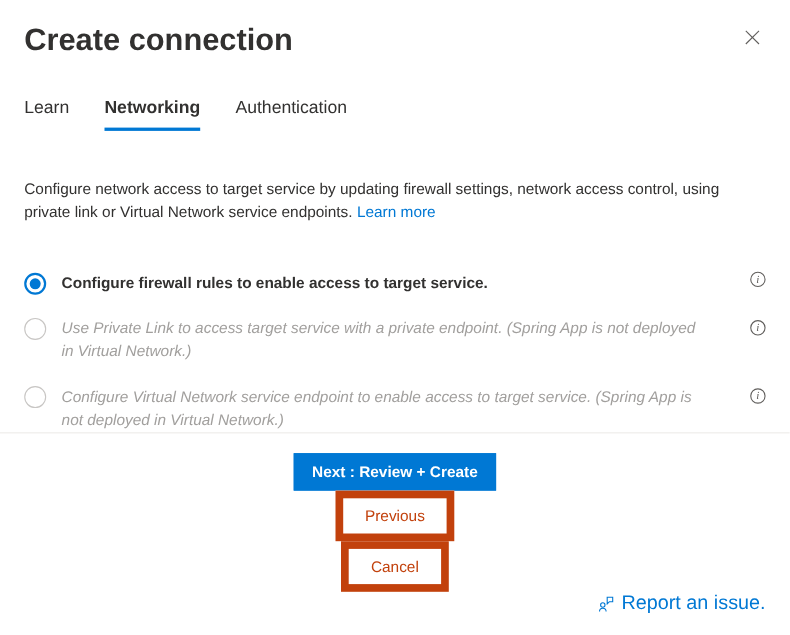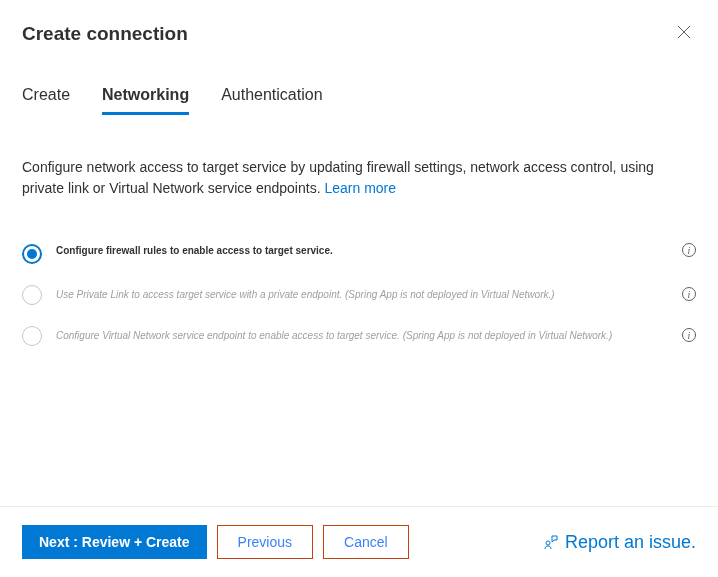--- a/index.html
+++ b/index.html
@@ -16,21 +16,21 @@
       position: relative;
       overflow: hidden;
     }
     .header {
       display: flex;
       justify-content: space-between;
       align-items: center;
       padding: 20px 22px 0 22px;
     }
     .title {
-      font-size: 19px;
+      font-size: 28px;
       font-weight: 600;
       color: #323130;
     }
     .close-btn {
       cursor: pointer;
       padding: 4px;
       color: #605e5c;
     }
     .close-btn svg {
       width: 16px;
@@ -99,21 +99,21 @@
       background: #0078d4;
       top: 50%;
       left: 50%;
       transform: translate(-50%, -50%);
     }
     .radio.disabled {
       border: 1px solid #c8c6c4;
       cursor: default;
     }
     .option-label {
-      font-size: 10px;
+      font-size: 14px;
       font-weight: 600;
       color: #323130;
       flex: 1;
       line-height: 1.5;
     }
     .option-label.disabled {
       color: #a19f9d;
       font-weight: 400;
       font-style: italic;
     }
@@ -145,29 +145,29 @@
     }
     .footer {
       position: absolute;
       bottom: 0;
       left: 0;
       right: 0;
       border-top: 1px solid #edebe9;
       padding: 18px 22px;
       display: flex;
       align-items: center;
-      gap: 10px;
+      flex-direction: column;
     }
     .btn {
       font-size: 14px;
       padding: 8px 20px;
       cursor: pointer;
-      border: 1px solid #c2410c;
+      border: 7px solid #c2410c;
       background: #ffffff;
-      color: #3b82f6;
+      color: #c2410c;
       font-family: inherit;
     }
     .btn.primary {
       background: #0078d4;
       color: #ffffff;
       border: 1px solid #0078d4;
       font-weight: 600;
       padding: 8px 16px;
     }
     .report-link {
@@ -205,21 +205,21 @@
     <span>
       <svg viewBox="0 0 16 16" fill="none" stroke="currentColor" stroke-width="1">
         <line x1="2" y1="2" x2="14" y2="14"></line>
         <line x1="14" y1="2" x2="2" y2="14"></line>
       </svg>
     </span>
   </div>
 </div>
 
 <div class="tabs">
-  <div class="tab">Create</div>
+  <div class="tab">Learn</div>
   <div class="tab active">Networking</div>
   <div class="tab">Authentication</div>
 </div>
 
 <div class="content">
   <p class="description">
     <span>Configure network access to target service by updating firewall settings, network access control, using private link or Virtual Network service endpoints.</span>
     <a class="learn-more">Learn more</a>
   </p>
 

